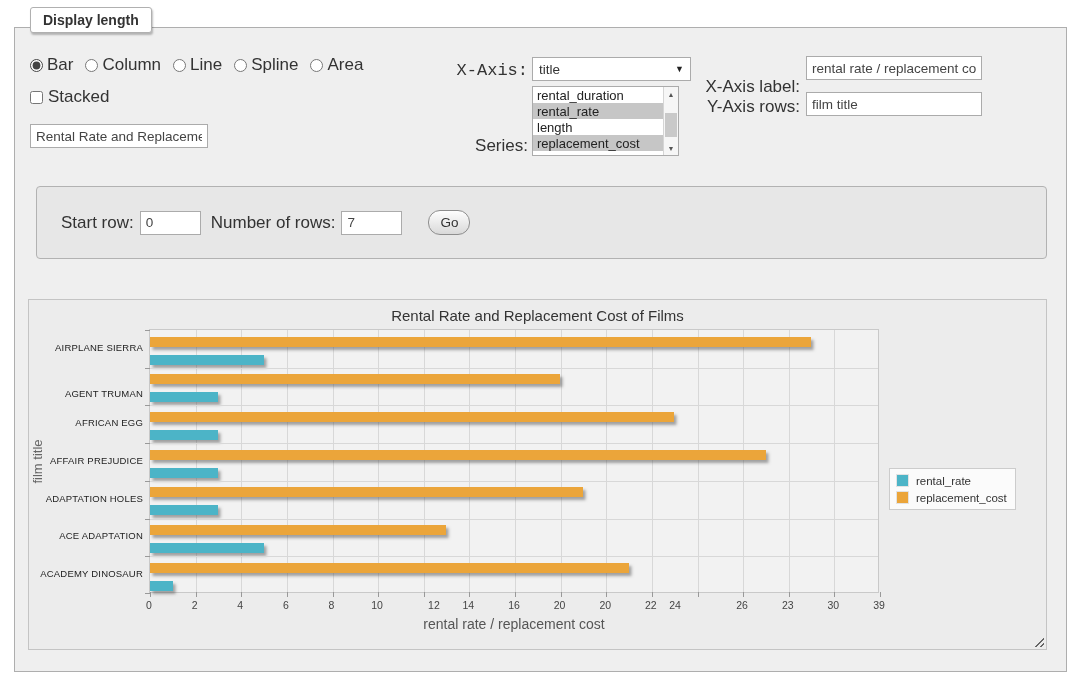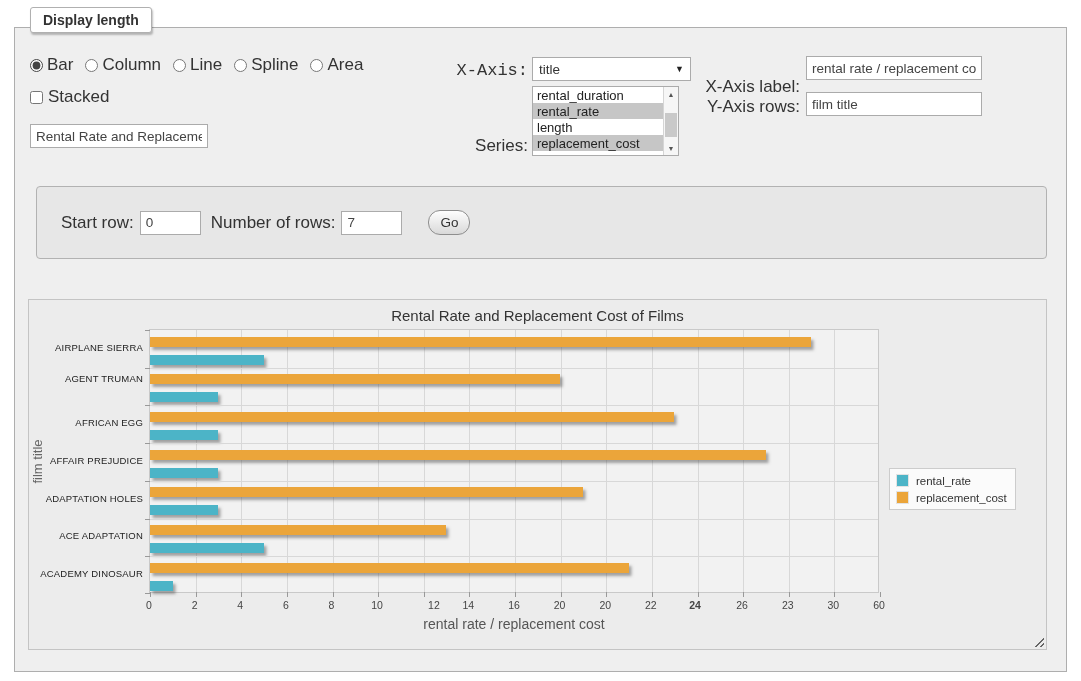--- a/index.html
+++ b/index.html
@@ -216,45 +216,45 @@
         <div class="bar" style="top: 195.071px; width: 296.334px; background: rgb(235, 165, 58);"></div>
         <div class="bar" style="top: 213.071px; width: 113.834px; background: rgb(76, 180, 199);"></div>
         <div class="hgrid" style="top: 226.286px;"></div>
         <div class="cat-tick" style="top: 226.286px;"></div>
         <div class="bar" style="top: 232.786px; width: 478.834px; background: rgb(235, 165, 58);"></div>
         <div class="bar" style="top: 250.786px; width: 22.5844px; background: rgb(76, 180, 199);"></div>
         <div class="cat-tick" style="top: 263px;"></div>
       </div>
     <div id="cat-labels">
         <div class="cat-label" style="top: 41.8571px;">AIRPLANE SIERRA</div>
-        <div class="cat-label" style="top: 73px;">AGENT TRUMAN</div>
+        <div class="cat-label" style="top: 88px;">AGENT TRUMAN</div>
         <div class="cat-label" style="top: 117.286px;">AFRICAN EGG</div>
         <div class="cat-label" style="top: 155px;">AFFAIR PREJUDICE</div>
         <div class="cat-label" style="top: 192.714px;">ADAPTATION HOLES</div>
         <div class="cat-label" style="top: 230.429px;">ACE ADAPTATION</div>
         <div class="cat-label" style="top: 268.143px;">ACADEMY DINOSAUR</div>
       </div>
     <div id="x-tick-labels">
         <div class="x-tick-label" style="left: 103px;">0</div>
         <div class="x-tick-label" style="left: 148.625px;">2</div>
         <div class="x-tick-label" style="left: 194.25px;">4</div>
         <div class="x-tick-label" style="left: 239.875px;">6</div>
         <div class="x-tick-label" style="left: 285.5px;">8</div>
         <div class="x-tick-label" style="left: 331.125px;">10</div>
         <div class="x-tick-label" style="left: 376.75px; text-align: right;">12</div>
         <div class="x-tick-label" style="left: 422.375px;">14</div>
         <div class="x-tick-label" style="left: 468px;">16</div>
         <div class="x-tick-label" style="left: 513.625px;">20</div>
         <div class="x-tick-label" style="left: 559.25px;">20</div>
         <div class="x-tick-label" style="left: 604.875px;">22</div>
-        <div class="x-tick-label" style="left: 649px; font-weight: bold;">24</div>
+        <div class="x-tick-label" style="left: 629px;">24</div>
         <div class="x-tick-label" style="left: 696.125px;">26</div>
         <div class="x-tick-label" style="left: 741.75px;">23</div>
         <div class="x-tick-label" style="left: 787.375px;">30</div>
-        <div class="x-tick-label" style="left: 833px;">60</div>
+        <div class="x-tick-label" style="left: 833px;">39</div>
       </div>
     <div class="x-axis-label">rental rate / replacement cost</div>
     <div class="chart-legend" id="chart-legend">
         <div class="legend-row">
           <div class="legend-swatch" style="background: rgb(76, 180, 199);"></div>
           <div class="legend-text">rental_rate</div>
         </div>
         <div class="legend-row">
           <div class="legend-swatch" style="background: rgb(235, 165, 58);"></div>
           <div class="legend-text">replacement_cost</div>

